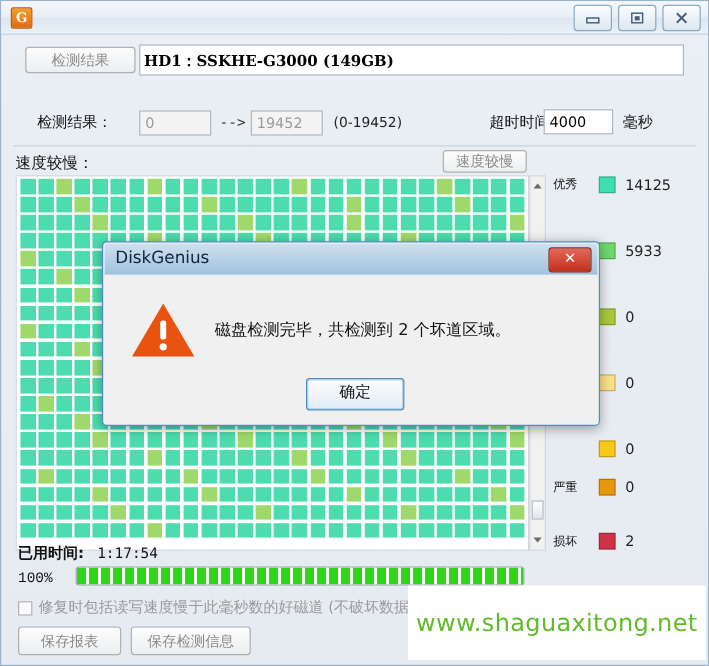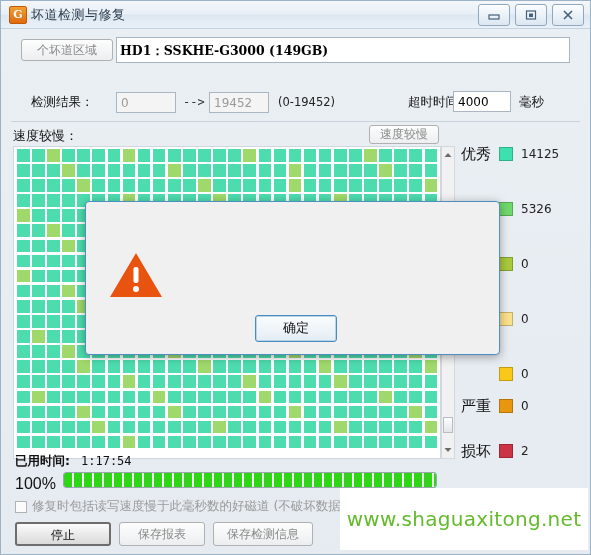--- a/index.html
+++ b/index.html
@@ -98,29 +98,29 @@
     position:absolute;left:0;width:12px;height:14px;
     display:flex;align-items:center;justify-content:center;
   }
   .sb-arrow.up{top:1px;}
   .sb-arrow.down{bottom:1px;}
   .sb-thumb{position:absolute;left:1px;top:270px;width:10px;height:16px;
     background:linear-gradient(#fdfdfd,#e2e6ea);border:1px solid #b5bcc3;box-sizing:border-box;}
   
   .legend{position:absolute;left:460px;top:145px;width:125px;height:313px;}
   .legend-row{position:absolute;left:0;display:flex;align-items:center;height:16px;}
-  .legend-name{width:36px;font-size:15px;color:#111;}
+  .legend-name{width:36px;font-size:10px;color:#111;}
   .legend-swatch{width:14px;height:14px;border:1px solid rgba(0,0,0,.22);box-sizing:border-box;margin:0 8px 0 2px;}
   .legend-count{font-size:12px;color:#222;font-family:"DejaVu Sans","Liberation Sans",sans-serif;}
   
   #elapsed-label{position:absolute;left:14px;top:452px;font-size:12.5px;font-weight:bold;color:#111;}
   #elapsed-value{position:absolute;left:80px;top:453px;font-size:12px;
     font-family:"DejaVu Sans Mono","Liberation Mono",monospace;color:#111;}
-  #progress-pct{position:absolute;left:14px;top:474px;font-size:16px;
-    font-family:Liberation Sans, sans-serif;color:#111;}
+  #progress-pct{position:absolute;left:14px;top:474px;font-size:12px;
+    font-family:Liberation Mono, monospace;color:#111;}
   .progress-track{
     position:absolute;left:62px;top:471px;width:374px;height:16px;
     background:#fff;border:1px solid #9aa5ae;border-radius:3px;box-sizing:border-box;overflow:hidden;
   }
   .progress-fill{
     height:100%;
     background:repeating-linear-gradient(90deg,#2fd617 0px,#2fd617 8px,#f3fff0 8px,#f3fff0 10px);
   }
   .chk-row2{position:absolute;left:14px;top:497px;display:flex;align-items:center;gap:5px;}
   .btn-bar{position:absolute;left:14px;top:521px;display:flex;gap:8px;}
@@ -176,21 +176,20 @@
     box-shadow:0 0 0 1px #b8d4e8 inset;
   }
 </style>
 </head>
 <body>
 
 <div class="window">
 
   <div class="titlebar">
     <div class="app-icon">G</div>
-    <div class="title-text">坏道检测与修复</div>
     <div class="winbtns">
       <div class="winbtn">
         <svg width="14" height="10" viewBox="0 0 14 10">
             <rect x="2" y="5" width="10" height="4" fill="none" stroke="#44607a" stroke-width="1.2"></rect>
           </svg>
       </div>
       <div class="winbtn">
         <svg width="14" height="12" viewBox="0 0 14 12">
             <rect x="2.5" y="2" width="9" height="8" fill="none" stroke="#44607a" stroke-width="1.2"></rect>
             <rect x="5" y="4.5" width="4" height="3.5" fill="#44607a"></rect>
@@ -198,21 +197,21 @@
       </div>
       <div class="winbtn">
         <svg width="14" height="12" viewBox="0 0 14 12">
             <path d="M3 2 L11 10 M11 2 L3 10" stroke="#44607a" stroke-width="1.6" fill="none"></path>
           </svg>
       </div>
     </div>
   </div>
 
   <div class="form-area">
-    <div class="btn" id="select-disk-btn">个坏道区域</div>
+    <div class="btn" id="select-disk-btn">检测结果</div>
     <div class="combo">HD1：SSKHE-G3000 (149GB)</div>
 
     <div class="lbl" id="cyl-label">检测结果：</div>
     <div class="txt dim" id="cyl-start">0</div>
     <div id="arrow-sep">--&gt;</div>
     <div class="txt dim" id="cyl-end">19452</div>
     <div class="lbl" id="cyl-range-hint">(0-19452)</div>
 
     <div class="lbl" id="timeout-label">超时时间：</div>
     <div class="txt" id="timeout-input">4000</div>
@@ -806,21 +805,21 @@
 
   <div class="legend" id="legend">
       <div class="legend-row" style="top: 0px;">
         <div class="legend-name">优秀</div>
         <div class="legend-swatch" style="background: rgb(63, 224, 176);"></div>
         <div class="legend-count">14125</div>
       </div>
       <div class="legend-row" style="top: 55px;">
         <div class="legend-name">良好</div>
         <div class="legend-swatch" style="background: rgb(111, 216, 106);"></div>
-        <div class="legend-count">5326</div>
+        <div class="legend-count">5933</div>
       </div>
       <div class="legend-row" style="top: 110px;">
         <div class="legend-name"></div>
         <div class="legend-swatch" style="background: rgb(168, 201, 60);"></div>
         <div class="legend-count">0</div>
       </div>
       <div class="legend-row" style="top: 165px;">
         <div class="legend-name"></div>
         <div class="legend-swatch" style="background: rgb(251, 224, 138);"></div>
         <div class="legend-count">0</div>
@@ -848,35 +847,39 @@
   <div class="progress-track">
     <div class="progress-fill" id="progress-fill" style="width: 100%;"></div>
   </div>
 
   <div class="chk-row2">
     <div class="chkbox"></div>
     <div class="chk-label">修复时包括读写速度慢于此毫秒数的好磁道 (不破坏数据)：</div>
   </div>
 
   <div class="btn-bar">
-    <div class="btn enabled" id="stop-btn">停止</div>
     <div class="btn" id="save-report-btn">保存报表</div>
     <div class="btn" id="save-info-btn">保存检测信息</div>
   </div>
 
   <div class="watermark">
     <div class="wm-url">www.shaguaxitong.net</div>
   </div>
 
   <div class="dialog">
+    <div class="dlg-title">
+      <div class="dlg-title-text">DiskGenius</div>
+      <div class="dlg-close">✕</div>
+    </div>
     <div class="dlg-body">
       <div class="warn-icon">
         <svg width="54" height="48" viewBox="0 0 54 48">
           <path d="M27 2 L53 46 L1 46 Z" fill="#e8540f"></path>
           <rect x="24.5" y="16" width="5" height="16" rx="2" fill="#fff"></rect>
           <circle cx="27" cy="38" r="3" fill="#fff"></circle>
         </svg>
       </div>
+      <div class="dlg-msg">磁盘检测完毕，共检测到 2 个坏道区域。</div>
       <div id="dialog-ok-btn">确定</div>
     </div>
   </div>
 
 </div>
 
 </body></html>

